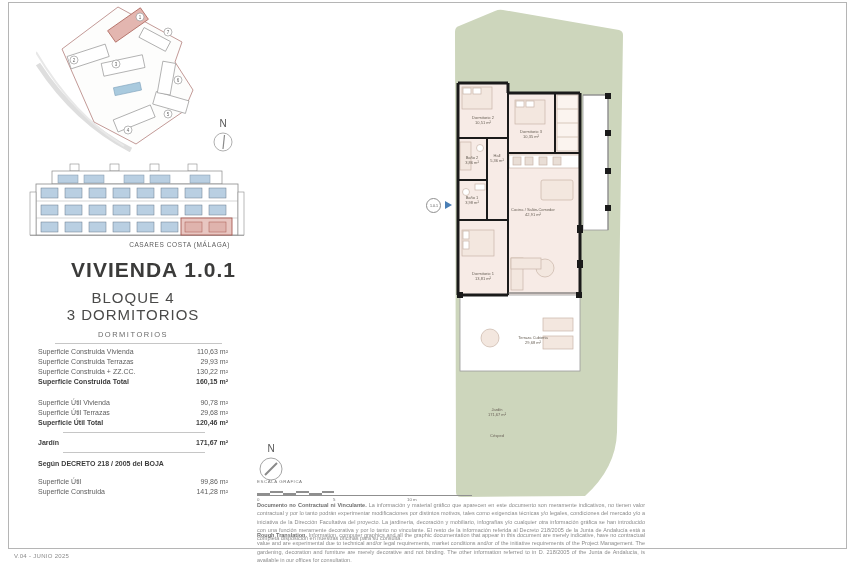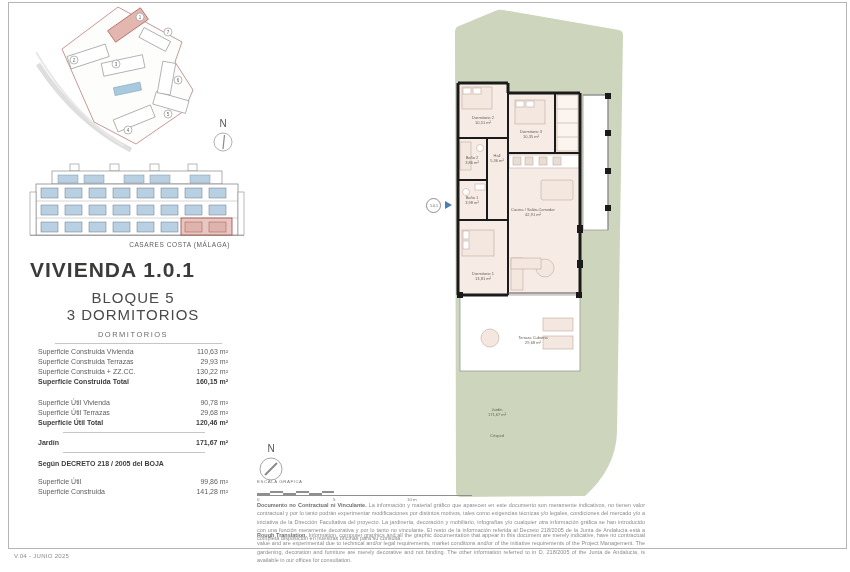--- a/index.html
+++ b/index.html
@@ -2,21 +2,21 @@
 <html><head>
 <meta charset="utf-8">
 <style>
   html,body{margin:0;padding:0;background:#fff;}
   #page{position:relative;width:850px;height:572px;background:#ffffff;overflow:hidden;
         font-family:"Liberation Sans", sans-serif;color:#4a4a49;}
   .abs{position:absolute;}
   .frame{left:8px;top:2px;width:837px;height:545px;border:1px solid #b5b5b5;}
   
   .loc{left:30px;top:241px;width:200px;text-align:right;font-size:6.5px;letter-spacing:.6px;color:#5c5c5c;}
-  .t-viv{left:30px;top:258px;width:206px;text-align:left;font-size:21px;font-weight:bold;
+  .t-viv{left:30px;top:258px;width:206px;text-align:right;font-size:21px;font-weight:bold;
          letter-spacing:1px;color:#3b3b3a;}
   .t-blq{left:30px;top:289px;width:206px;text-align:center;font-size:15px;letter-spacing:1px;color:#4a4a49;}
   .t-dor{left:30px;top:306px;width:206px;text-align:center;font-size:15px;letter-spacing:1px;color:#4a4a49;}
   .sup-h{left:30px;top:330px;width:206px;text-align:center;font-size:7.5px;letter-spacing:1.5px;color:#6b6b6b;}
   .hline{height:0;border-top:1px solid #c6c6c6;}
   .srow{left:38px;width:190px;height:9px;font-size:7px;color:#5d5d5d;display:flex;justify-content:space-between;}
   .srow.bold{font-weight:bold;color:#3c3c3c;}
   .dec-h{left:38px;width:190px;font-size:7px;font-weight:bold;color:#3c3c3c;}
   .version{left:14px;top:553px;font-size:6px;color:#8a8a8a;letter-spacing:.3px;}
   
@@ -155,21 +155,21 @@
         <rect x="133" y="64" width="17" height="10"></rect>
     </g>
 
     <rect x="153" y="60" width="51" height="17" fill="#e8c6c1" stroke="#a85a52" stroke-width="0.9"></rect>
     <rect x="157" y="64" width="17" height="10" fill="#dfb3ad" stroke="#a85a52" stroke-width="0.5"></rect>
     <rect x="181" y="64" width="17" height="10" fill="#dfb3ad" stroke="#a85a52" stroke-width="0.5"></rect>
   </svg>
 
   <div class="abs loc">CASARES COSTA (MÁLAGA)</div>
   <div class="abs t-viv">VIVIENDA 1.0.1</div>
-  <div class="abs t-blq">BLOQUE 5</div>
+  <div class="abs t-blq">BLOQUE 4</div>
   <div class="abs t-dor">3 DORMITORIOS</div>
   <div class="abs sup-h">DORMITORIOS</div>
   <div class="abs hline" style="left:55px;top:343px;width:167px;"></div>
 
   <div class="abs srow" style="top:348px;">
     <span>Superficie Construida Vivienda</span>
       <span>110,63 m²</span>
     </div>
   <div class="abs srow" style="top:358px;">
     <span>Superficie Construida Terrazas</span>

